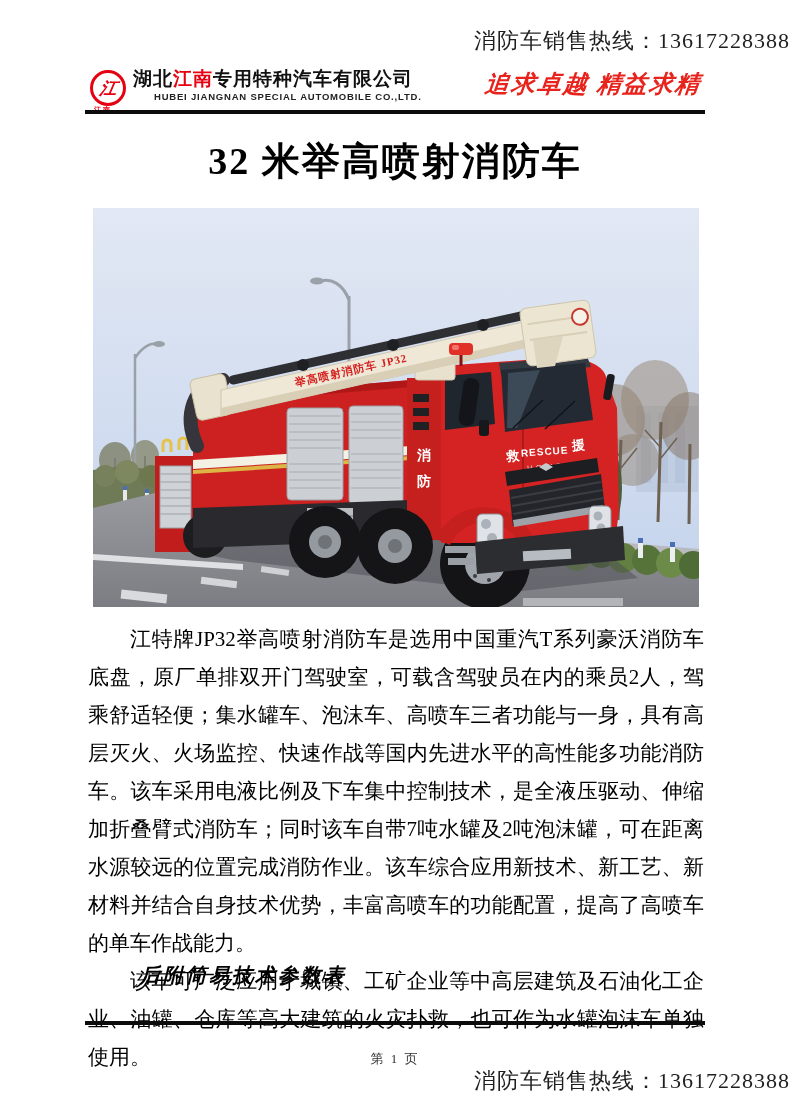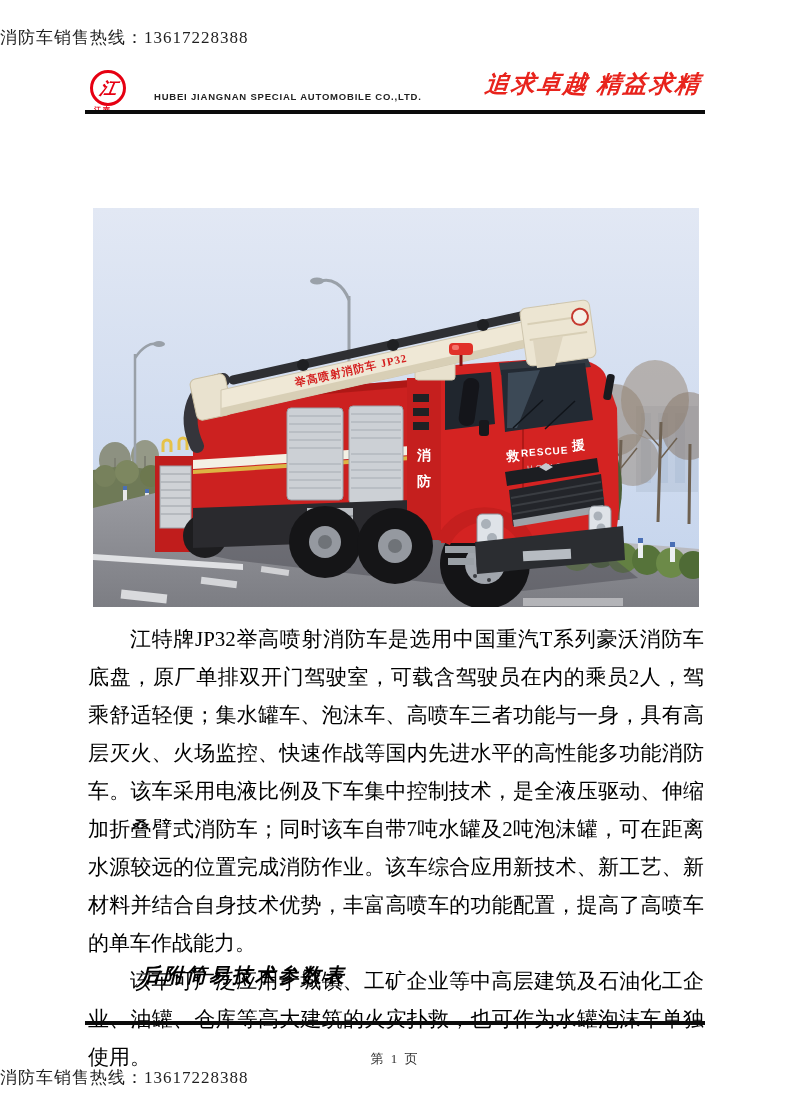--- a/index.html
+++ b/index.html
@@ -1,20 +1,20 @@
 <!DOCTYPE html>
 <html><head>
 <meta charset="utf-8">
 <style>
   html,body{margin:0;padding:0;background:#ffffff;}
   .page{
     position:relative;width:790px;height:1117px;background:#ffffff;overflow:hidden;
     font-family:"Liberation Serif","DejaVu Serif",serif;color:#1a1a1a;
   }
-  .hotline{position:absolute;left:0;width:790px;text-align:left;font-size:17px;color:#1f1f1f;letter-spacing:1px;}
+  .hotline{position:absolute;left:0;width:790px;text-align:right;font-size:22px;color:#1f1f1f;letter-spacing:1px;}
   .hotline.top{top:26px;}
   .hotline.bottom{top:1066px;}
   
   .hd{position:absolute;left:85px;top:62px;width:620px;height:50px;}
   .logo{position:absolute;left:5px;top:8px;width:30px;height:30px;border:3px solid #e60012;border-radius:50%;
         display:flex;align-items:center;justify-content:center;}
   .logo span{color:#e60012;font-weight:bold;font-size:17px;font-style:italic;transform:skewX(-10deg);}
   .logo-sub{position:absolute;left:9px;top:43px;font-size:7px;color:#e60012;letter-spacing:2px;font-weight:bold;}
   .co-cn{position:absolute;left:48px;top:4px;font-size:19px;font-weight:bold;letter-spacing:1px;
          font-family:"Liberation Sans","DejaVu Sans",sans-serif;color:#111;}
@@ -44,25 +44,27 @@
 
 <div class="page">
 
   <div class="hotline top">消防车销售热线：13617228388</div>
 
   <div class="hd">
     <div class="logo">
       <span>江</span>
     </div>
     <div class="logo-sub">江南</div>
+    <div class="co-cn"><span>湖北</span><span class="red">江南</span><span>专用特种汽车有限公司</span></div>
     <div class="co-en">HUBEI JIANGNAN SPECIAL AUTOMOBILE CO.,LTD.</div>
     <div class="slogan">追求卓越  精益求精</div>
   </div>
   <div class="rule hd-rule"></div>
 
+  <div class="title">32 米举高喷射消防车</div>
 
   <div class="photo">
     <svg width="606" height="399" viewBox="0 0 606 399" xmlns="http://www.w3.org/2000/svg">
       <defs>
         <linearGradient id="sky" x1="0" y1="0" x2="0" y2="1">
           <stop offset="0" stop-color="#e2e8f4"></stop>
             <stop offset="1" stop-color="#c3d3ec"></stop>
         </linearGradient>
         <linearGradient id="road" x1="0" y1="0" x2="0" y2="1">
           <stop offset="0" stop-color="#9b9ca2"></stop>

